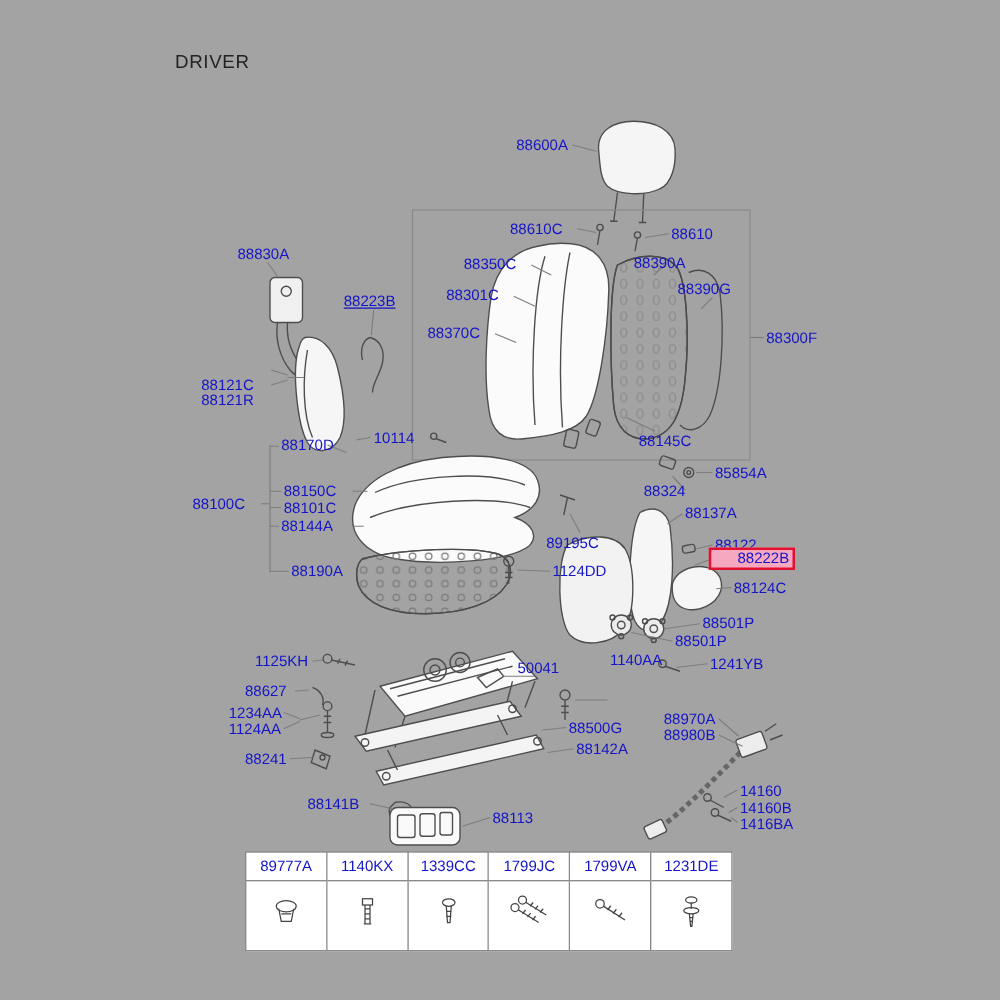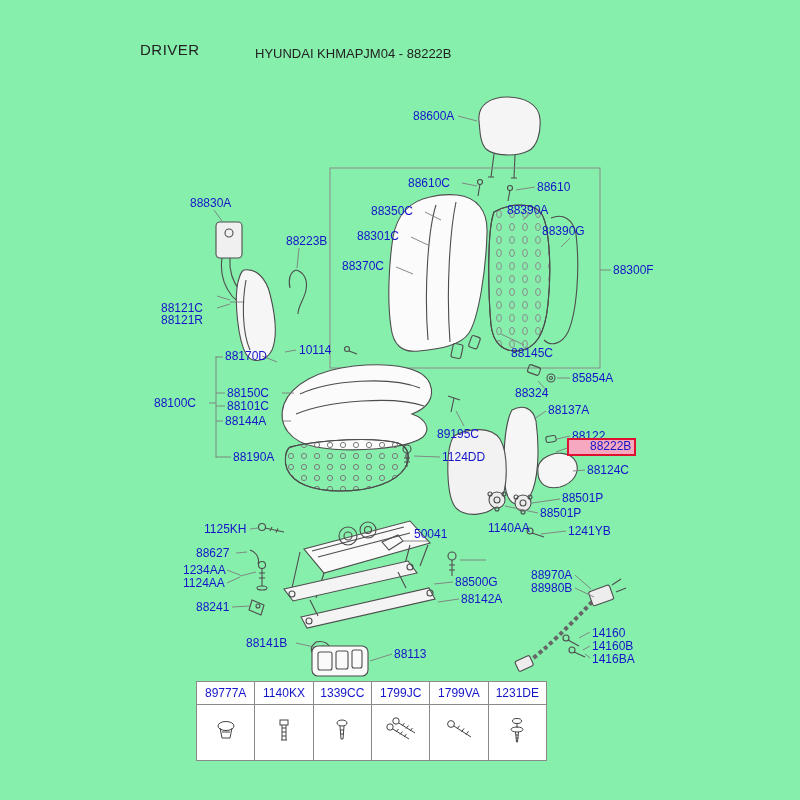--- a/index.html
+++ b/index.html
@@ -1,37 +1,36 @@
 <!DOCTYPE html>
 <html style="--label-color: #1414c8; --hl-bg: #f5a8c0; --hl-border: #e01030;"><head>
 <meta charset="utf-8">
 <style>
   html,body{margin:0;padding:0;background:#ffffff;}
   body{width:800px;height:800px;font-family:"Liberation Sans",sans-serif;}
-  .page{position:relative;width:800px;height:800px;overflow:hidden;background:#86efac;}
+  .page{position:relative;width:800px;height:800px;overflow:hidden;background:#a3a3a3;}
   .hdr-driver{position:absolute;left:140px;top:41px;font-size:15px;color:#222;letter-spacing:.5px;}
   .hdr-title{position:absolute;left:255px;top:46px;font-size:13px;color:#222;}
   .art{position:absolute;left:0;top:0;}
   .labels{position:absolute;left:0;top:0;width:672px;height:800px;pointer-events:none;}
   .part-label{position:absolute;font-size:12px;line-height:13px;color:var(--label-color,#1414c8);
     white-space:nowrap;pointer-events:auto;cursor:pointer;}
   .part-label.highlight{background:var(--hl-bg,#f5a8c0);border:2px solid var(--hl-border,#e01030);
     padding:0 3px 1px 21px;margin-left:-5px;margin-top:-3px;}
-  .fasteners{position:absolute;left:196px;top:681px;width:351px;border-collapse:collapse;table-layout:fixed;}
+  .fasteners{position:absolute;left:196px;top:681px;width:390px;border-collapse:collapse;table-layout:fixed;}
   .fasteners th{border:1px solid #8a8a8a;font-size:12px;font-weight:normal;color:var(--label-color,#1414c8);
     height:20px;padding:1px 0;background:#fff;cursor:pointer;}
   .fasteners td{border:1px solid #8a8a8a;height:53px;text-align:center;vertical-align:middle;background:#fff;}
 </style>
 </head>
 <body>
 
 <div class="page">
 
   <div class="hdr-driver">DRIVER</div>
-  <div class="hdr-title">HYUNDAI KHMAPJM04 - 88222B</div>
 
   <svg class="art" width="800" height="800" viewBox="0 0 800 800" xmlns="http://www.w3.org/2000/svg">
     <defs>
       <pattern id="perf" width="13" height="13" patternUnits="userSpaceOnUse">
         <ellipse cx="5" cy="6" rx="2.4" ry="3.6" fill="none" stroke="#8a8a8a" stroke-width="1"></ellipse>
       </pattern>
       <pattern id="holes" width="13" height="11" patternUnits="userSpaceOnUse">
         <circle cx="5" cy="5" r="2.6" fill="none" stroke="#7a7a7a" stroke-width="1"></circle>
       </pattern>
     </defs>
@@ -216,21 +215,21 @@
 
   <div class="labels">
       <div class="part-label" style="left: 413px; top: 110px;">88600A</div>
       <div class="part-label" style="left: 408px; top: 177px;">88610C</div>
       <div class="part-label" style="left: 537px; top: 181px;">88610</div>
       <div class="part-label" style="left: 190px; top: 197px;">88830A</div>
       <div class="part-label" style="left: 371px; top: 205px;">88350C</div>
       <div class="part-label" style="left: 507px; top: 204px;">88390A</div>
       <div class="part-label" style="left: 357px; top: 230px;">88301C</div>
       <div class="part-label" style="left: 542px; top: 225px;">88390G</div>
-      <div class="part-label" style="left: 286px; top: 235px;">88223B</div>
+      <div class="part-label" style="left: 275px; top: 235px; text-decoration: underline;">88223B</div>
       <div class="part-label" style="left: 342px; top: 260px;">88370C</div>
       <div class="part-label" style="left: 613px; top: 264px;">88300F</div>
       <div class="part-label" style="left: 161px; top: 290px; margin-top: 24px;">88121R</div>
       <div class="part-label" style="left: 161px; top: 302px;">88121C</div>
       <div class="part-label" style="left: 511px; top: 347px;">88145C</div>
       <div class="part-label" style="left: 225px; top: 350px;">88170D</div>
       <div class="part-label" style="left: 299px; top: 344px;">10114</div>
       <div class="part-label" style="left: 572px; top: 372px;">85854A</div>
       <div class="part-label" style="left: 227px; top: 387px;">88150C</div>
       <div class="part-label" style="left: 515px; top: 387px;">88324</div>

